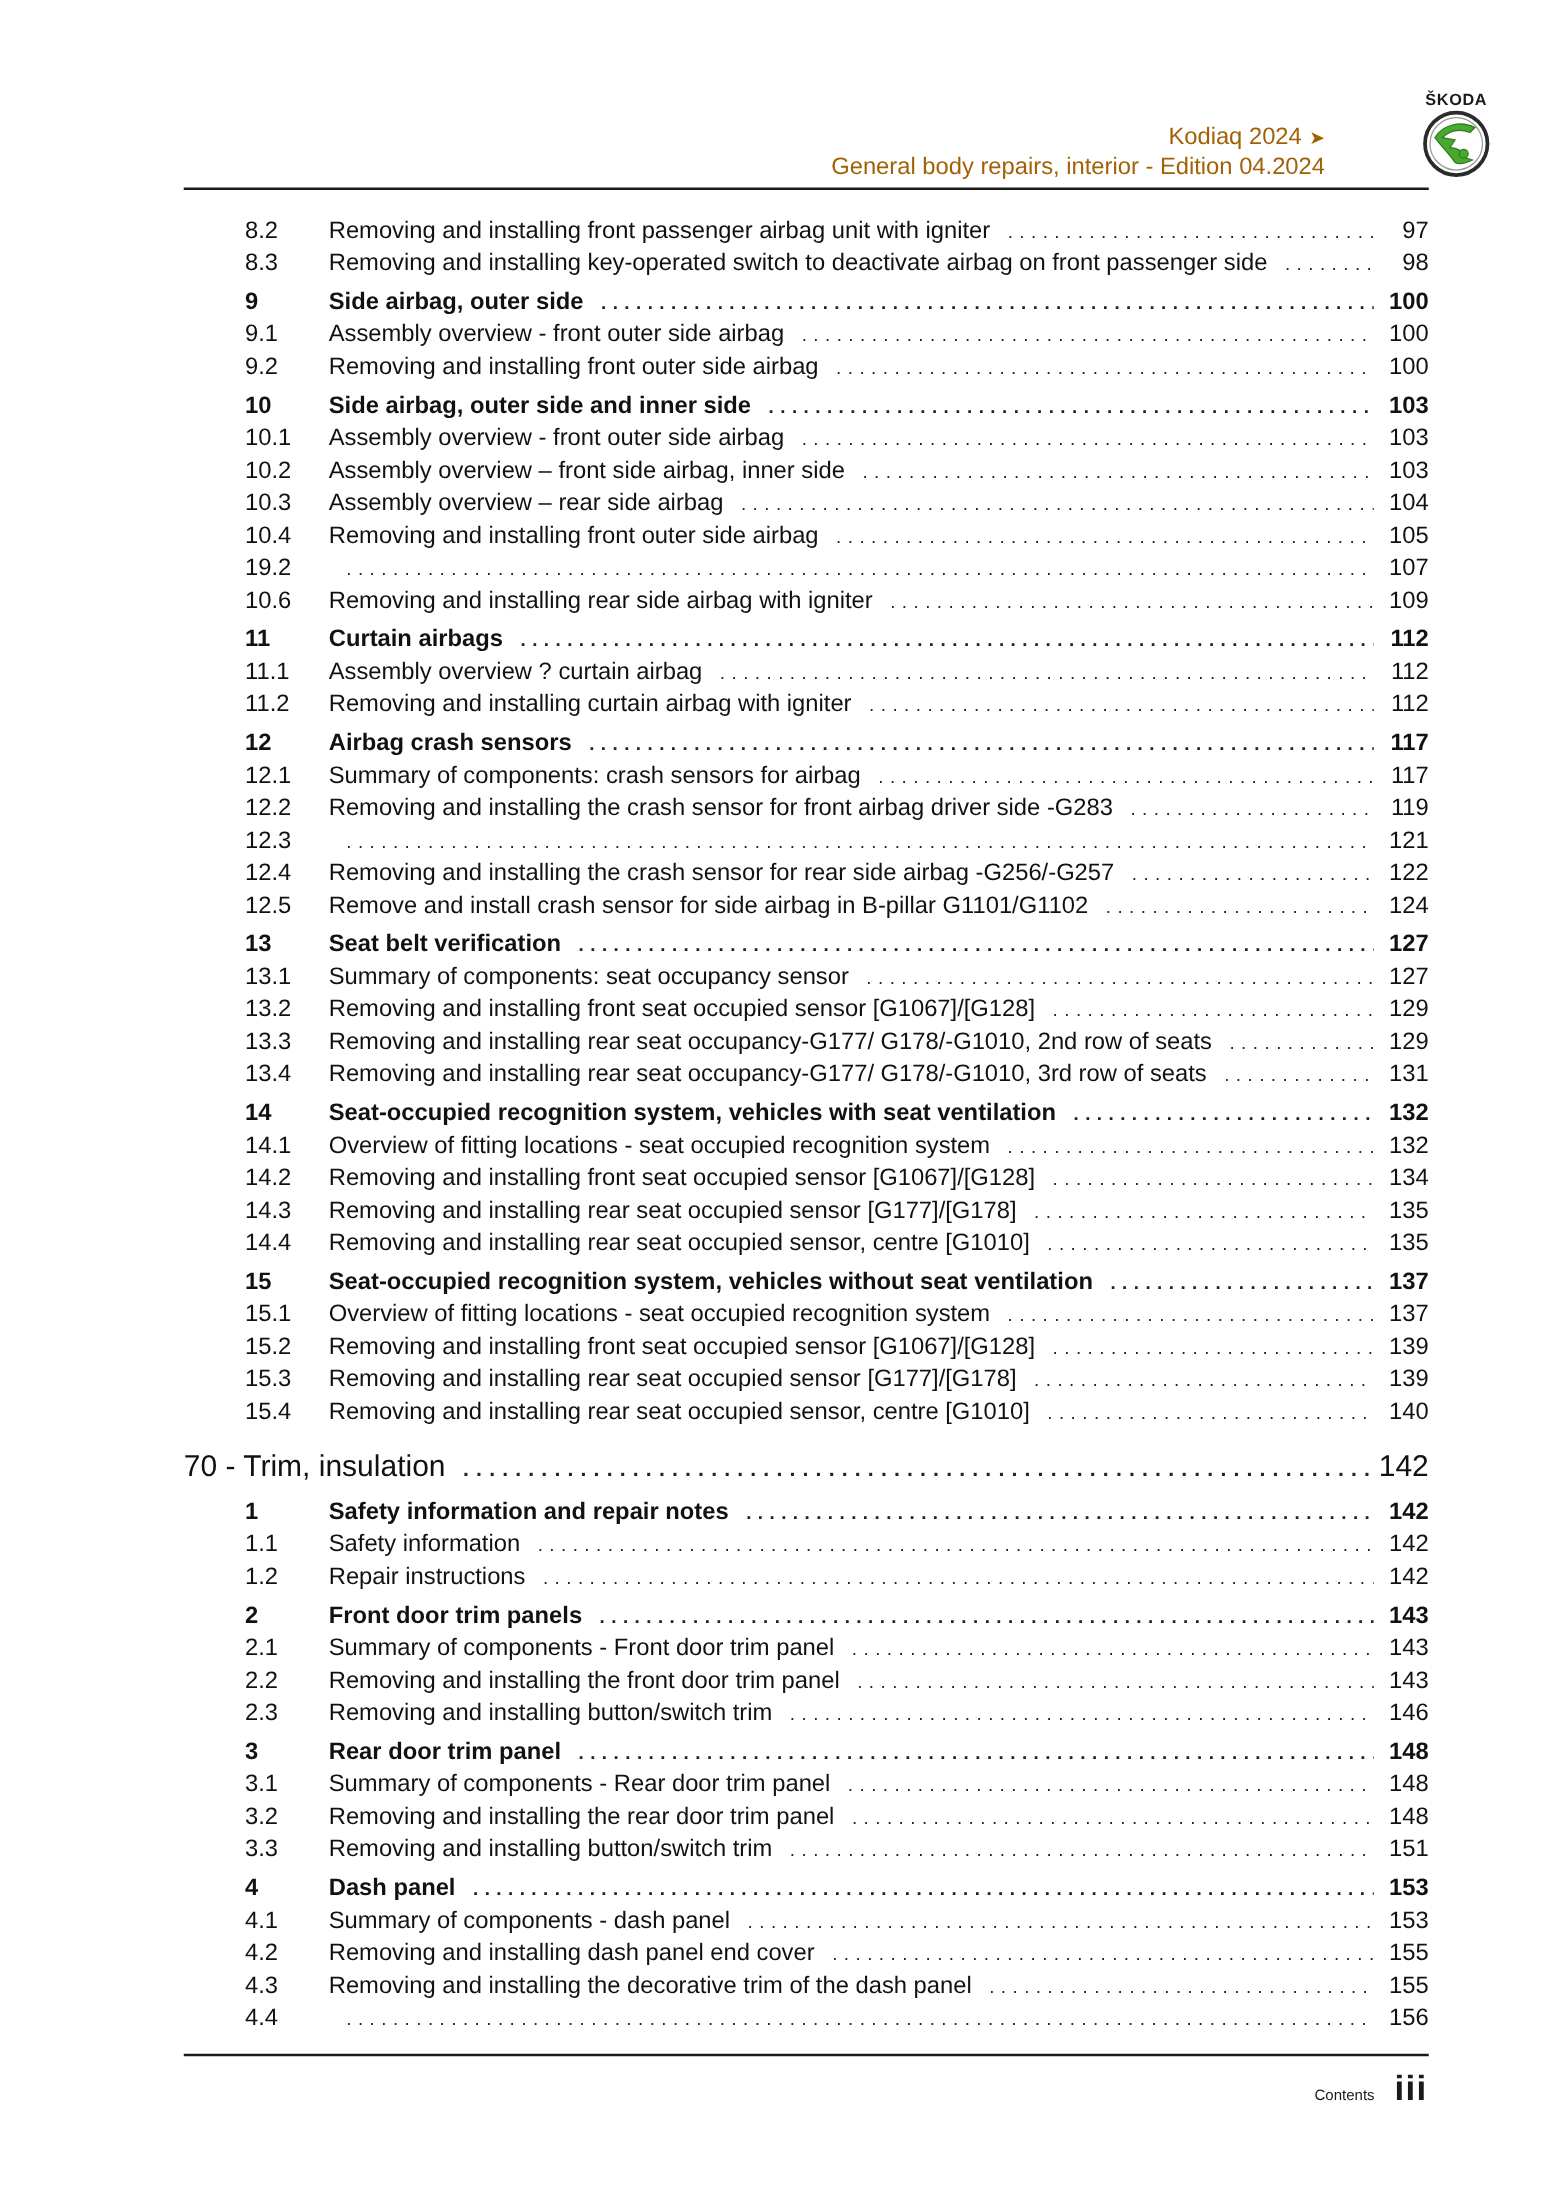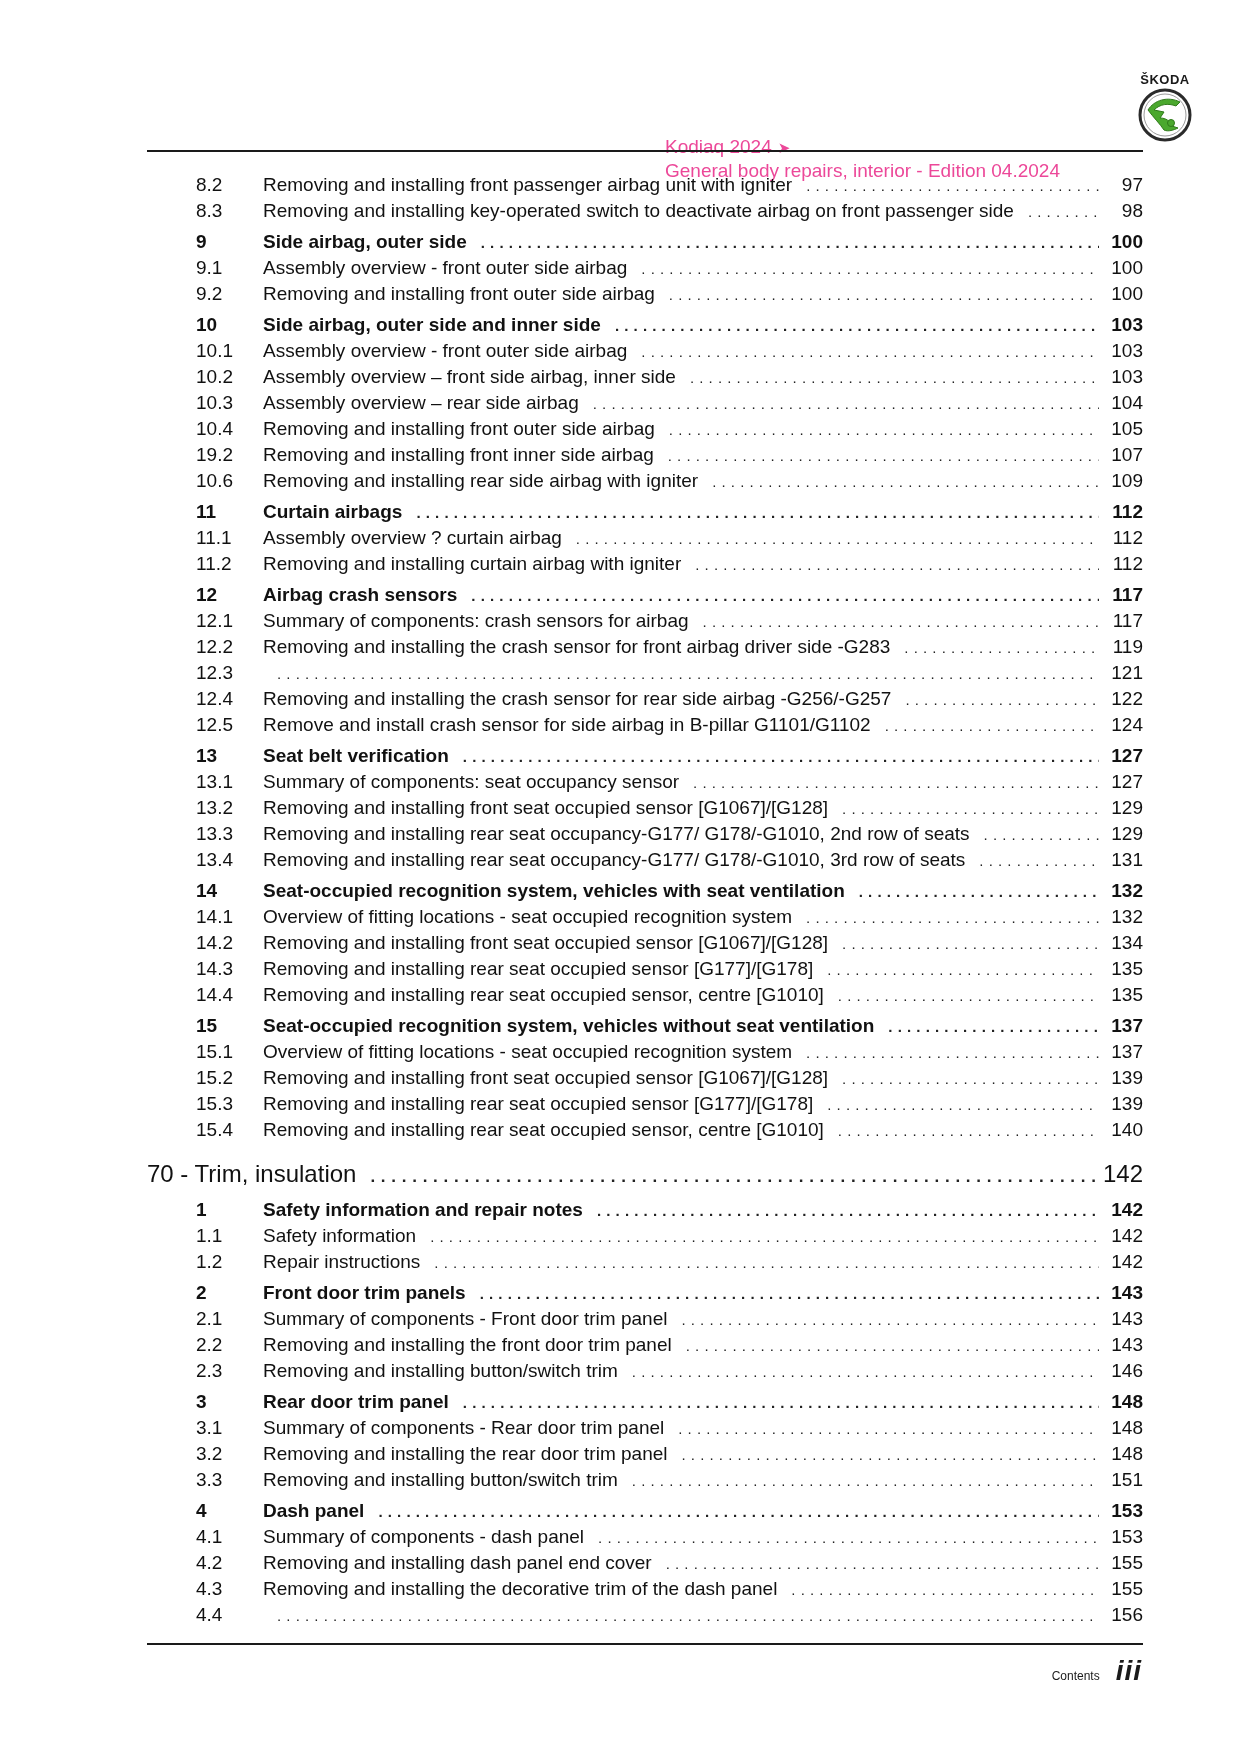--- a/index.html
+++ b/index.html
@@ -1,22 +1,22 @@
 <!DOCTYPE html>
 <html><head>
 <meta charset="utf-8">
 <style>
   html, body { margin: 0; padding: 0; background: #ffffff; }
   body {
     width: 1240px; height: 1753px; position: relative; overflow: hidden;
     font-family: "Liberation Sans", sans-serif; color: #111111;
   }
   .header-block {
-    position: absolute; right: 180px; top: 98px; 
-    font-size: 19px; line-height: 23px; color: #ec4899; margin-top: 37px;
+    position: absolute; right: 180px; top: 98px; text-align: right;
+    font-size: 19px; line-height: 23px; color: #a16207;
   }
   .header-arrow { font-size: 15px; margin-left: 6px; }
   .logo {
     position: absolute; left: 1128px; top: 72px; width: 74px; height: 76px;
   }
   .logo-text {
     position: absolute; top: 0; left: 0; width: 74px; text-align: center;
     font-weight: bold; font-size: 13px; letter-spacing: 0.5px; color: #1a1a1a;
   }
   .logo svg { position: absolute; top: 16px; left: 10px; }
@@ -49,21 +49,21 @@
     display: flex; align-items: baseline; height: 34px; line-height: 34px;
     font-size: 24px; margin-top: 14px; margin-bottom: 6px;
   }
   .chapter .title { padding-left: 0; }
   .chapter .leader { font-size: 17px; font-weight: bold; margin: 0 4px 0 14px; }
   .chapter .page { font-size: 24px; }
   .footer {
     position: absolute; right: 98px; top: 1655px; display: flex; align-items: baseline;
   }
   .footer-label { font-size: 12px; margin-right: 16px; color: #1a1a1a; }
-  .footer-page { font-size: 28px; font-weight: bold; letter-spacing: 1px; color: #1a1a1a; font-style: italic; }
+  .footer-page { font-size: 28px; font-weight: bold; letter-spacing: 1px; color: #1a1a1a; }
 </style>
 </head>
 <body>
 
 <div class="header-block">
   <div>
     <span>Kodiaq 2024</span><span class="header-arrow">➤</span>
   </div>
   <div>General body repairs, interior - Edition 04.2024</div>
 </div>
@@ -137,21 +137,20 @@
         <span class="page">104</span>
       </div>
       <div class="row">
         <span class="num">10.4</span>
         <span class="title">Removing and installing front outer side airbag</span>
         <span class="leader"></span>
         <span class="page">105</span>
       </div>
       <div class="row">
         <span class="num">19.2</span>
-        <span class="title">Removing and installing front inner side airbag</span>
         <span class="leader"></span>
         <span class="page">107</span>
       </div>
       <div class="row">
         <span class="num">10.6</span>
         <span class="title">Removing and installing rear side airbag with igniter</span>
         <span class="leader"></span>
         <span class="page">109</span>
       </div>
       <div class="row group">

